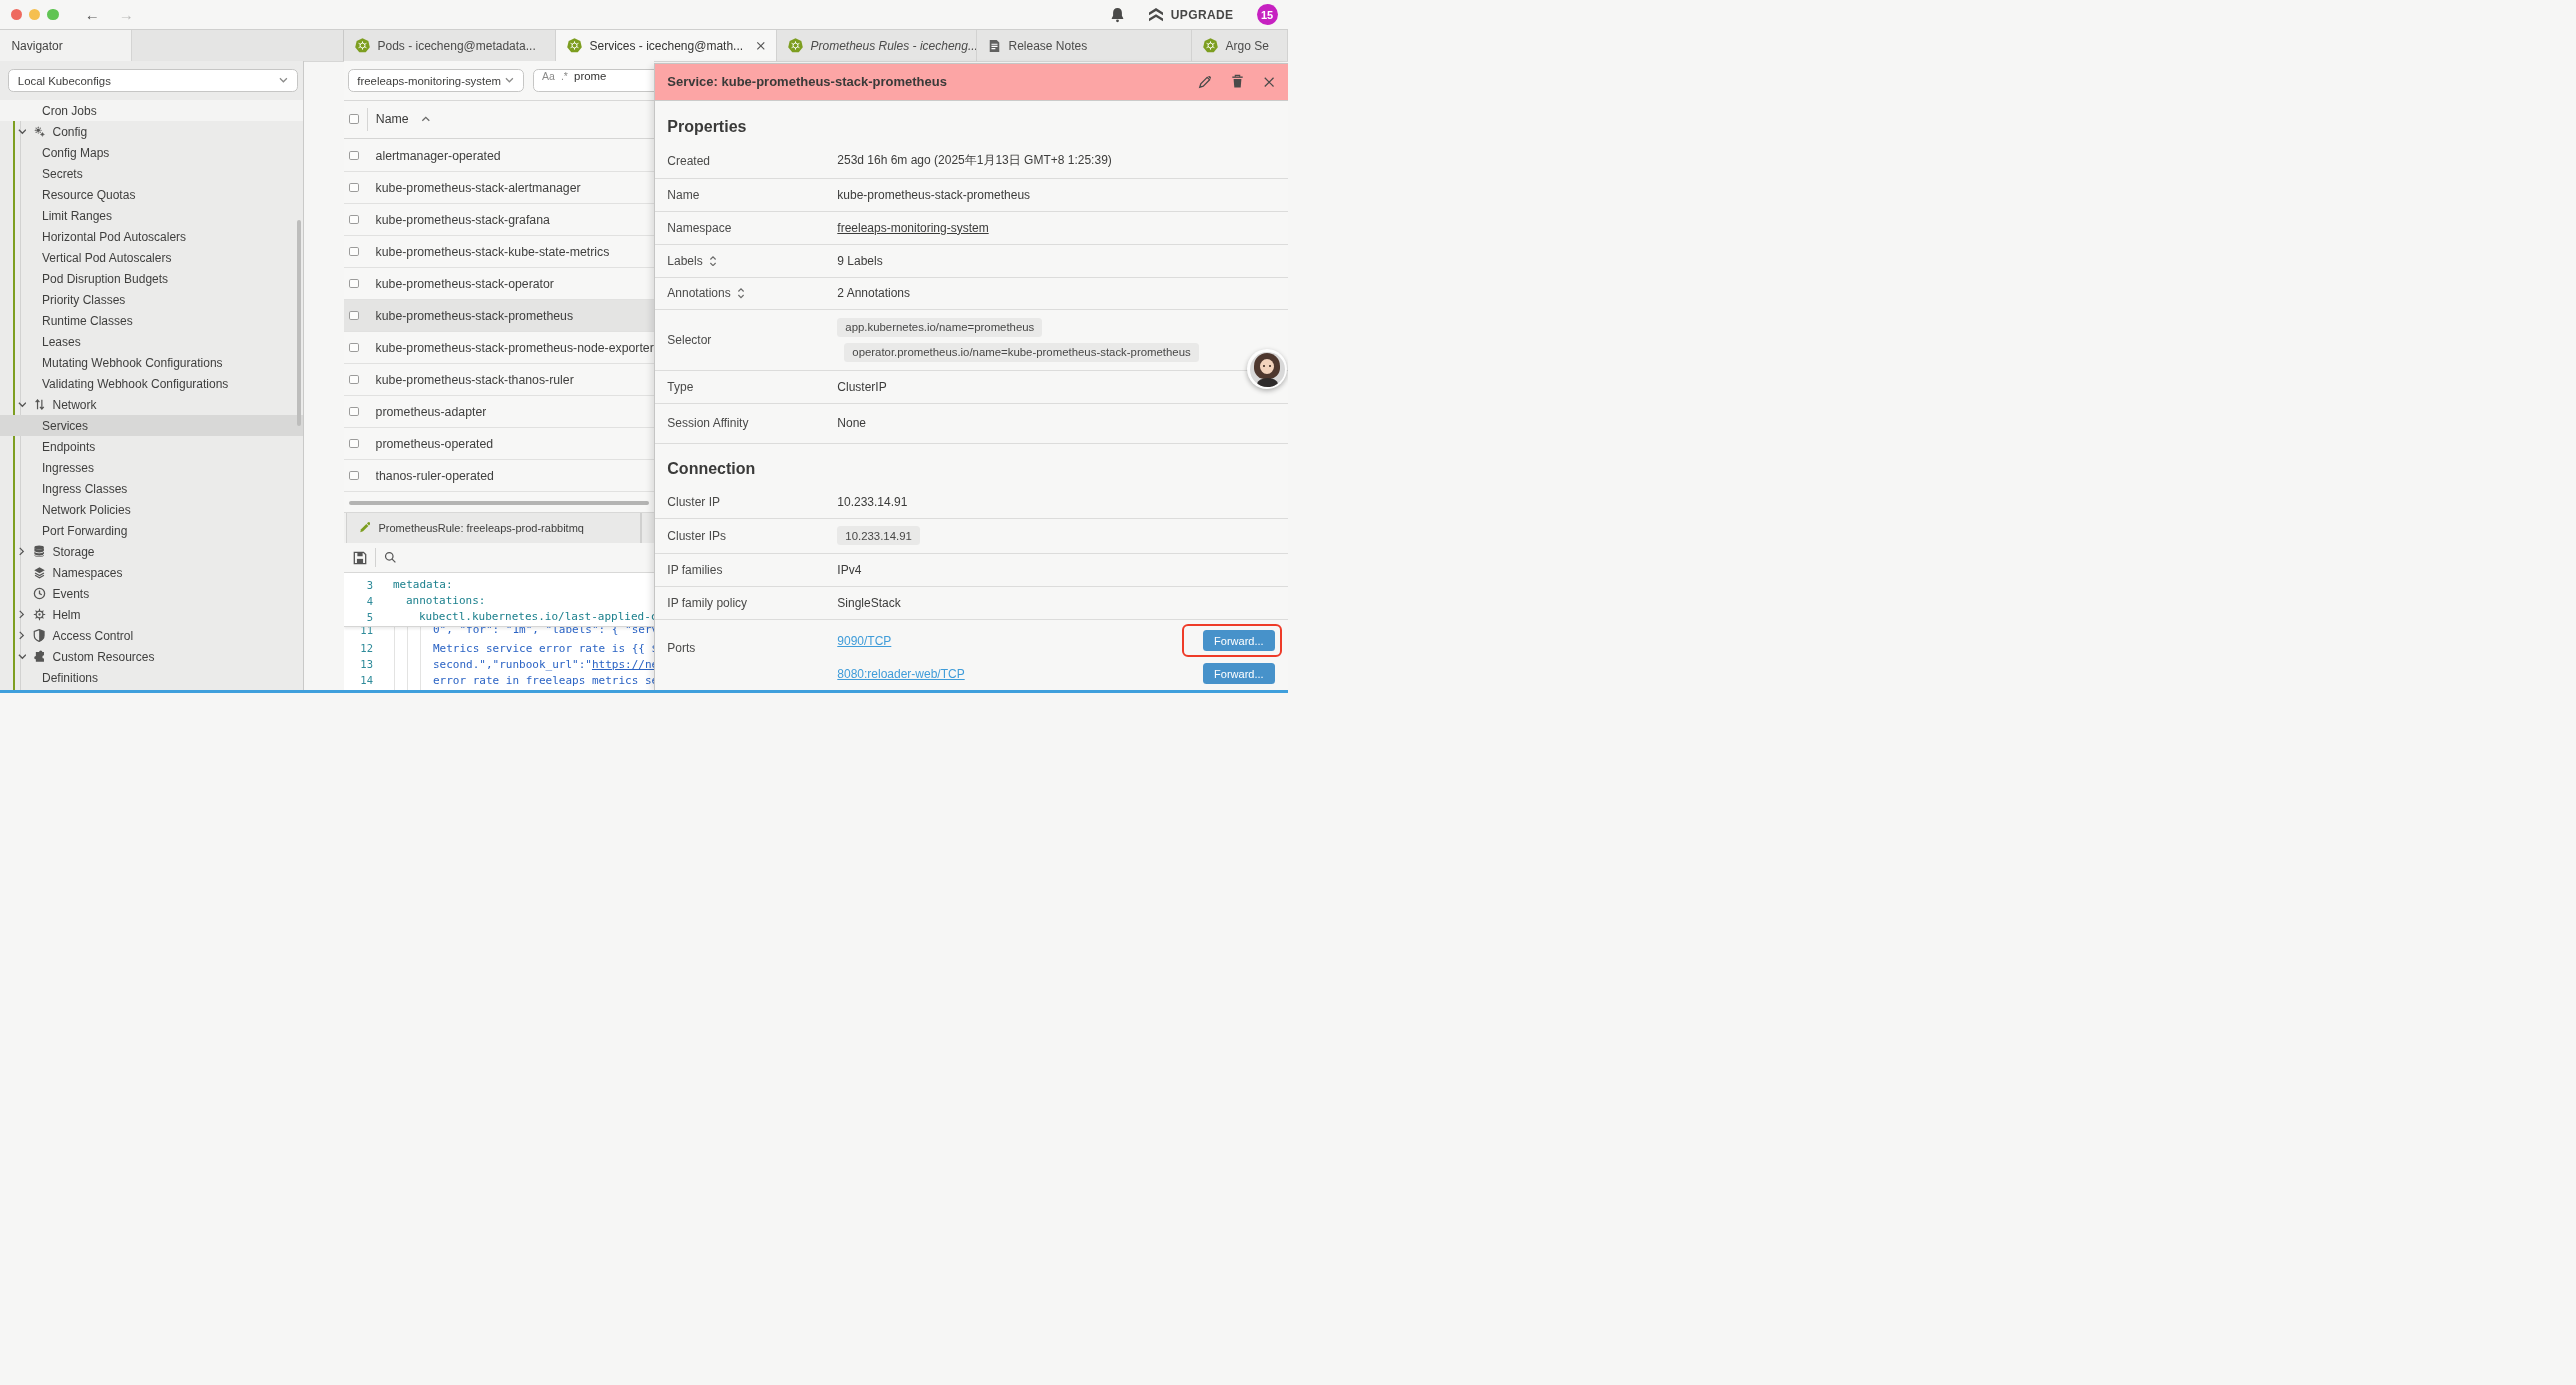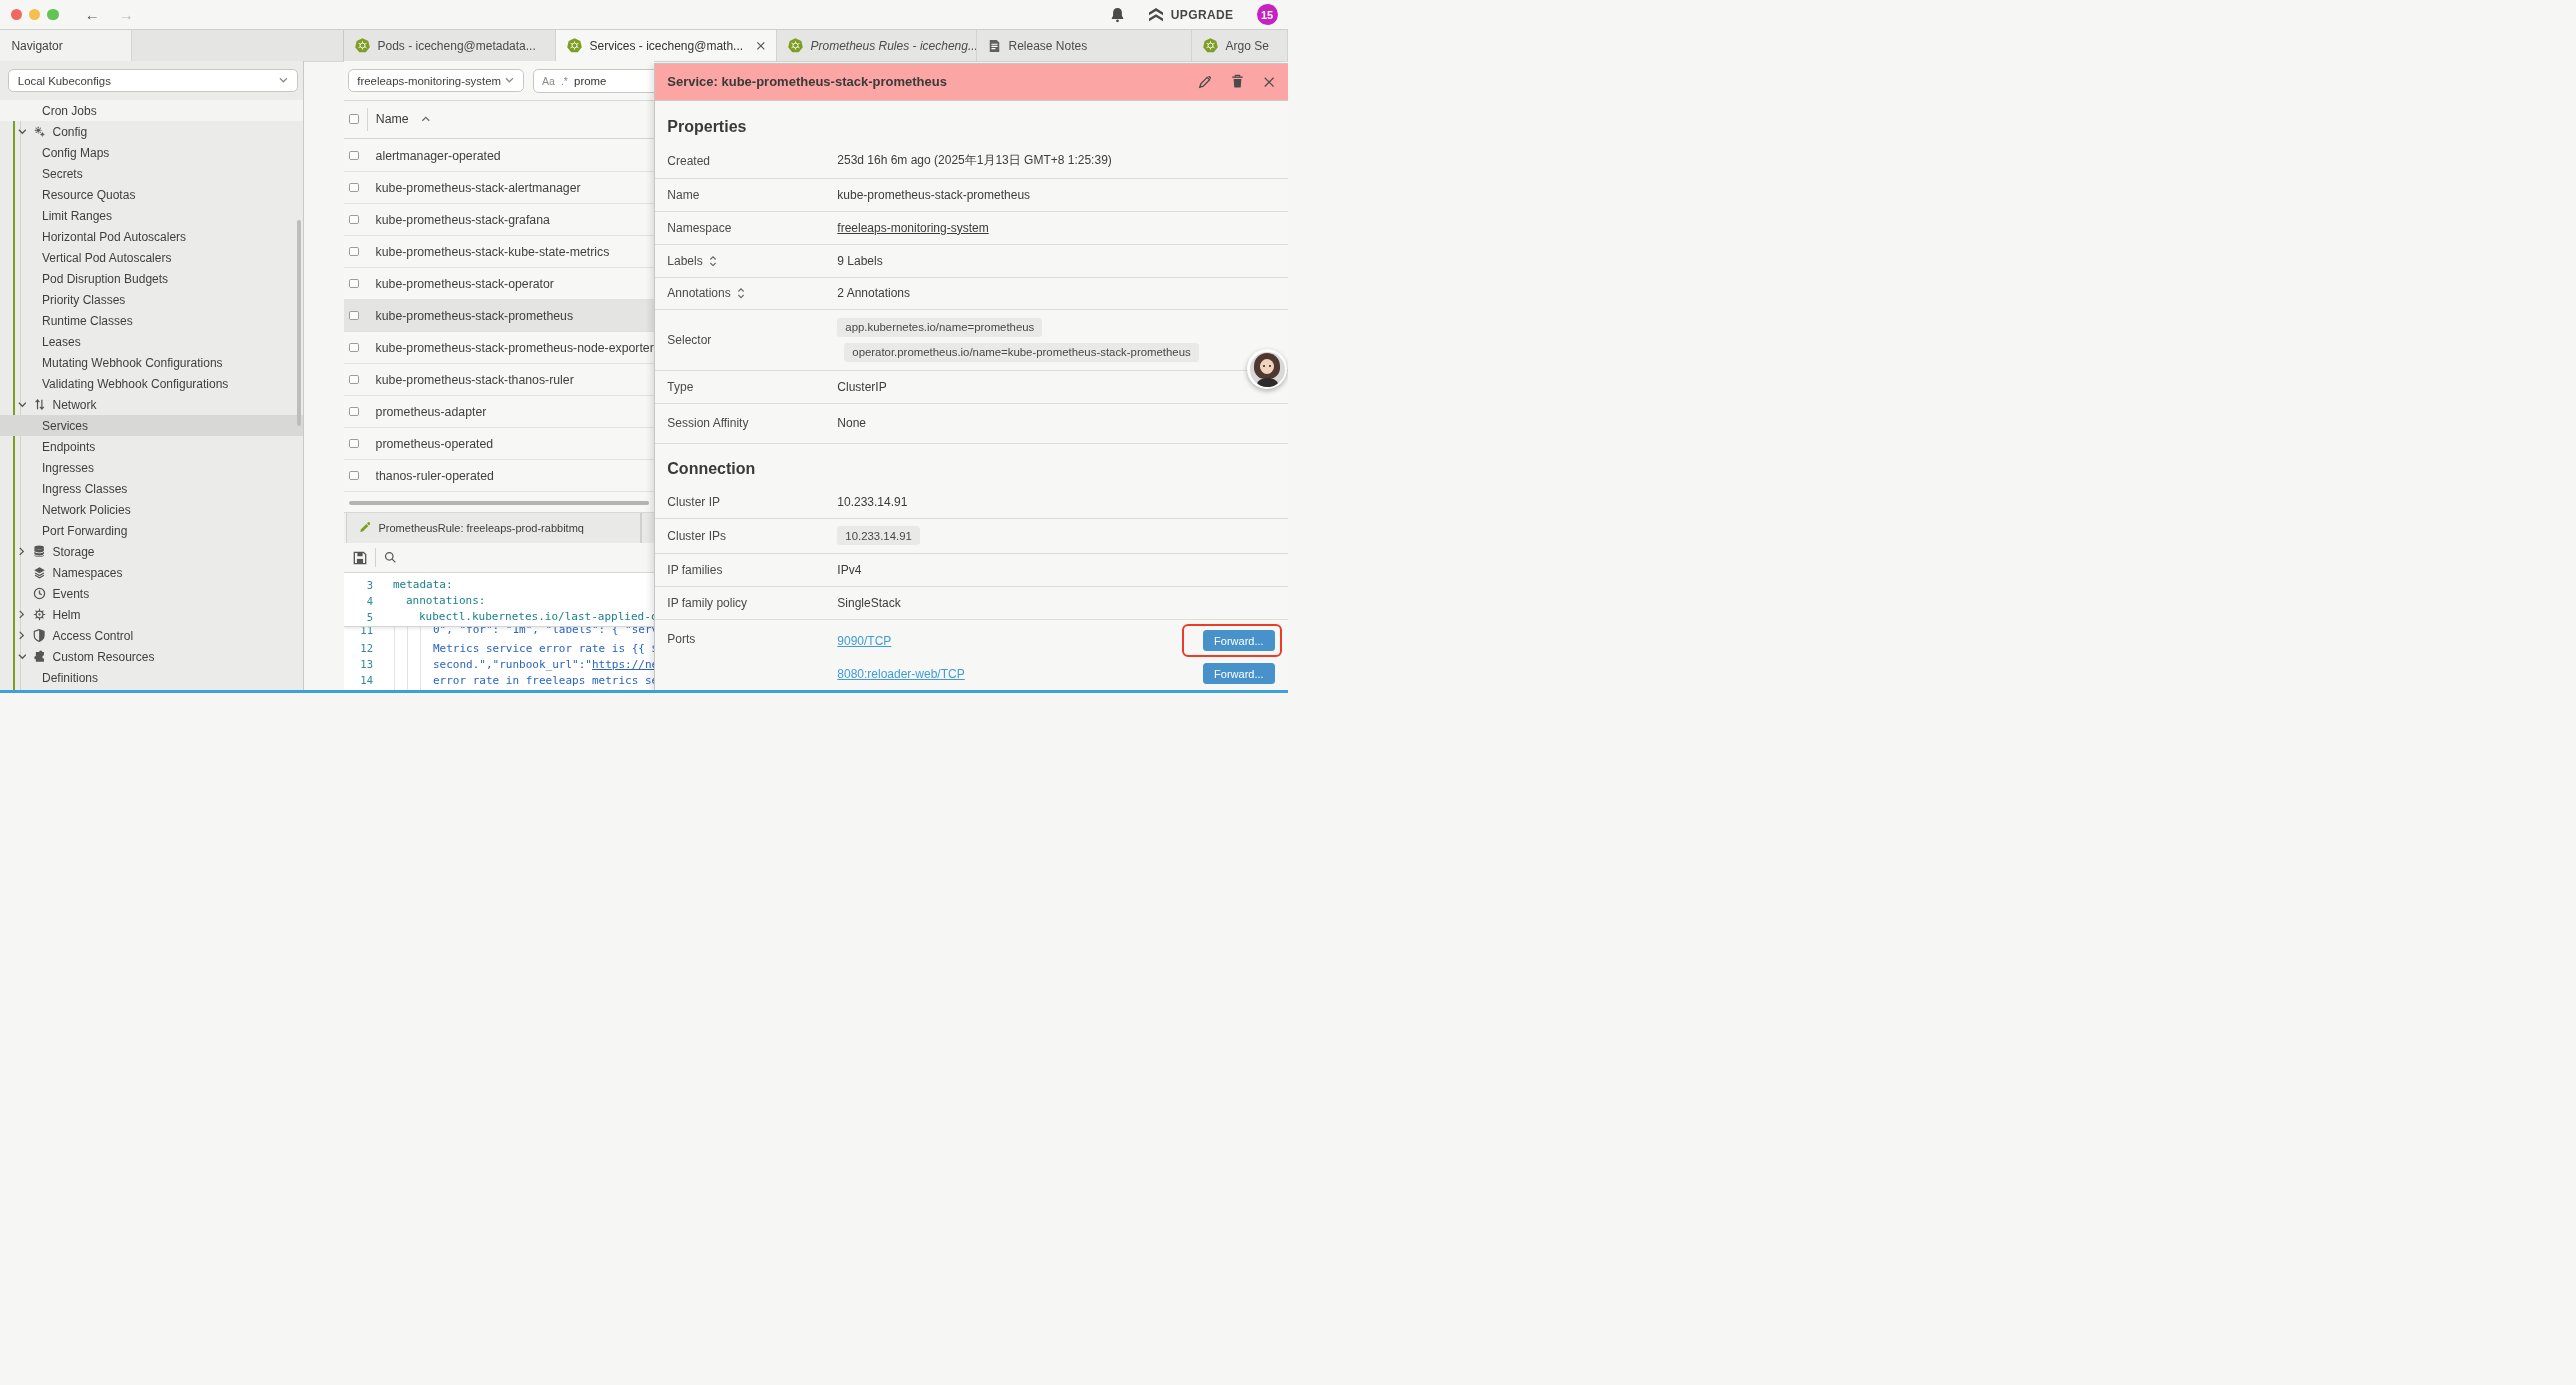--- a/index.html
+++ b/index.html
@@ -45,21 +45,21 @@
   .trow.hl { background:#f4f4f3; }
   .trow.sel { background:#d8d8d7; }
   .trow .chev { width:8.8px; margin-left:17.5px; flex:none; display:flex; }
   .trow .ic { width:14px; margin:0 6.1px; flex:none; display:flex; justify-content:center; }
   .trow.c { padding-left:42px; }
   .sb-scroll { position:absolute; right:1.8px; top:159px; width:4.4px; height:206px; background:#bdbdbc; border-radius:2.6px; }
 
   
   .listpane { position:absolute; left:344px; top:0; width:310px; bottom:0; background:#f7f7f6; overflow:hidden; }
   .lp-select { position:absolute; left:3.5px; top:8px; width:176px; height:23px; }
-  .searchbox { position:absolute; left:189px; top:8px; width:128px; height:23px; background:#fff; border:0.9px solid #c6c6c5; border-radius:5.3px; display:flex; align-items:center; gap:6.1px; padding:11px 8px; }
+  .searchbox { position:absolute; left:189px; top:8px; width:128px; height:23px; background:#fff; border:0.9px solid #c6c6c5; border-radius:5.3px; display:flex; align-items:flex-start; gap:6.1px; padding:0 8px; }
   .searchbox .tog { color:#8a8a89; font-size:10.5px; }
   .searchbox .q { color:#333332; font-size:11.4px; }
   .lp-divider { position:absolute; left:0; top:39px; right:0; height:0.9px; background:#d8d8d7; }
   .checkbox { width:9.6px; height:9.6px; border:0.9px solid #9b9b9a; border-radius:1.8px; background:#fdfdfc; flex:none; }
   .lheader { position:absolute; left:0; top:39px; right:0; height:39px; display:flex; align-items:center; border-bottom:0.9px solid #d5d5d4; }
   .lheader .checkbox { margin-left:5.3px; }
   .col-div { width:0.9px; height:23px; background:#d5d5d4; margin-left:8px; }
   .lheader .cname { margin-left:8px; font-size:12.3px; color:#3a3a39; }
   .lheader .sort { margin-left:12.3px; display:flex; }
   .lrows { position:absolute; left:0; top:79px; right:0; }
@@ -660,21 +660,21 @@
       </div>
       <div class="drow">
         <span class="dl">IP families</span>
         <span class="dv">IPv4</span>
       </div>
       <div class="drow">
         <span class="dl">IP family policy</span>
         <span class="dv">SingleStack</span>
       </div>
       <div class="drow ports-row">
-        <span class="dl" style="margin-top:8px">Ports</span>
+        <span class="dl" style="margin-top:17px">Ports</span>
         <span class="ports-col">
           <span class="pline">
             <span class="link">9090/TCP</span>
             <span class="fwd-wrap">
               <span class="redbox"></span>
               <button class="fwd-btn">Forward...</button>
             </span>
           </span>
           <span class="pline">
             <span class="link">8080:reloader-web/TCP</span>

